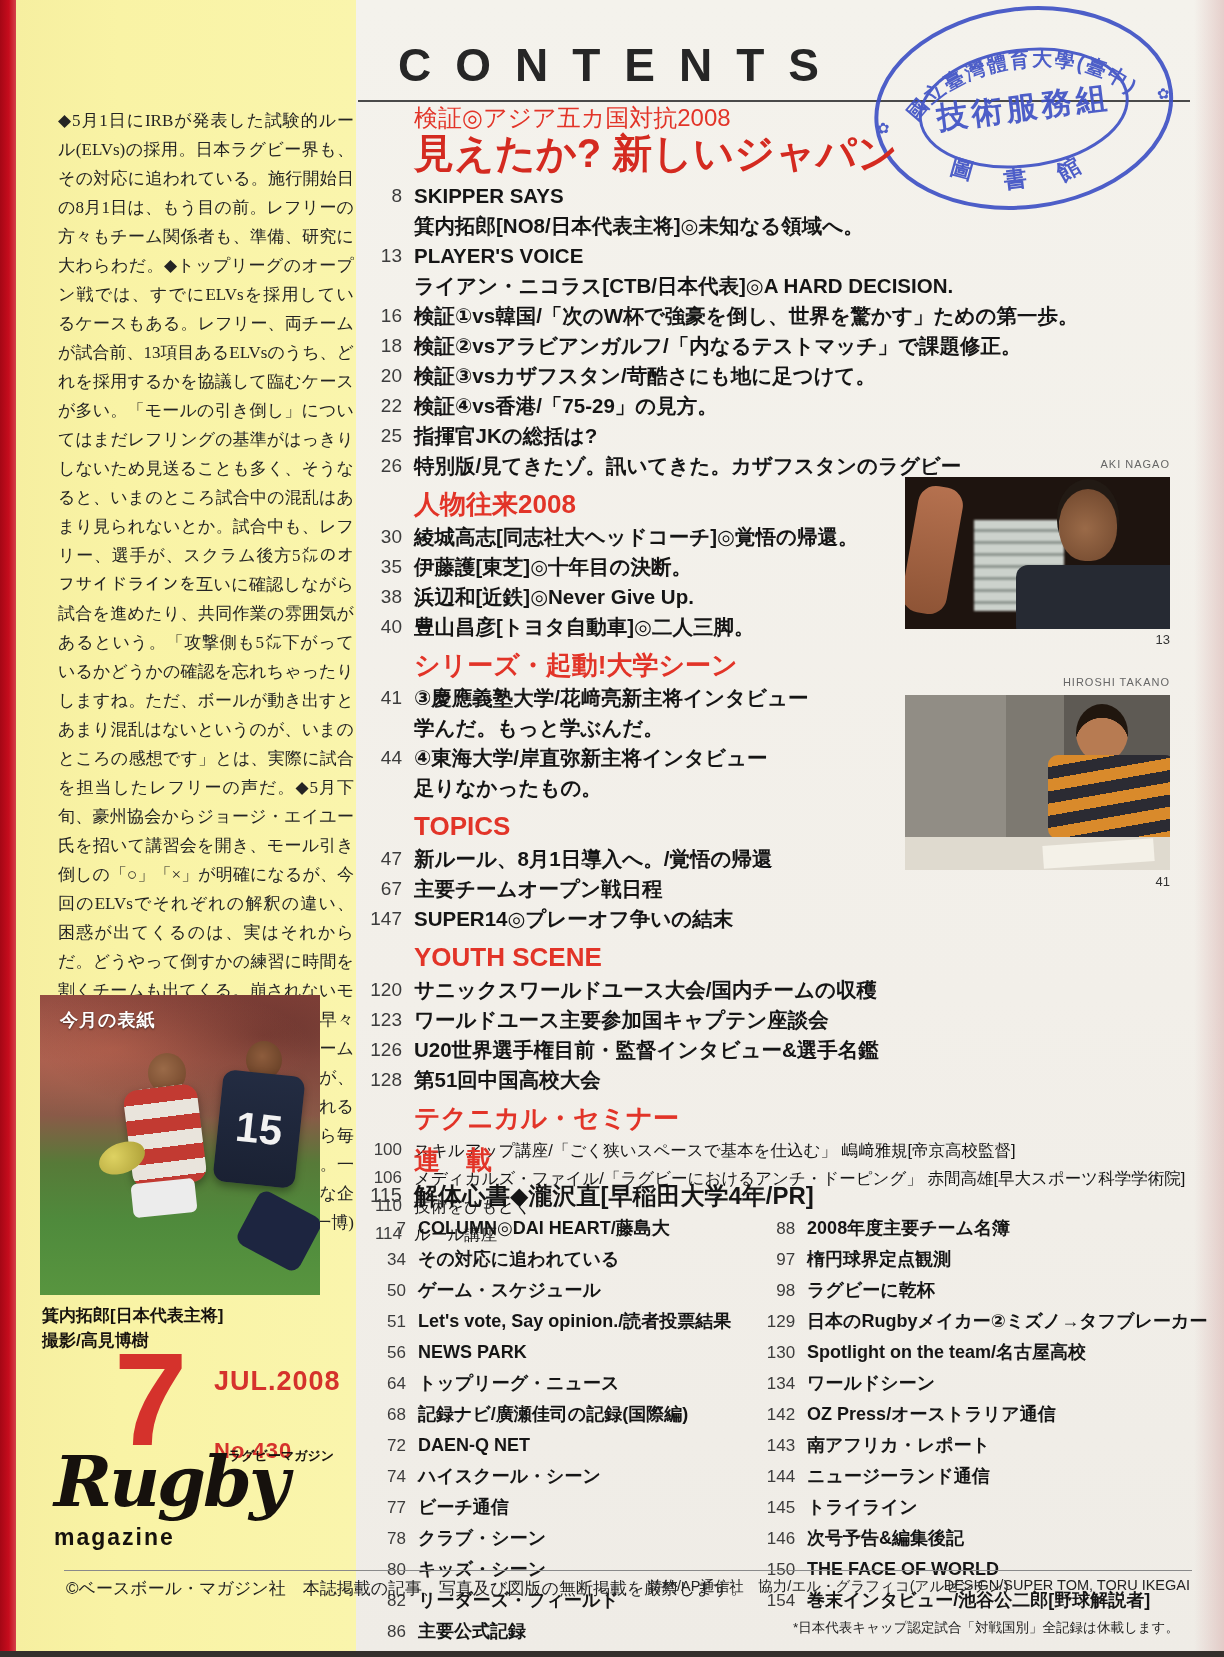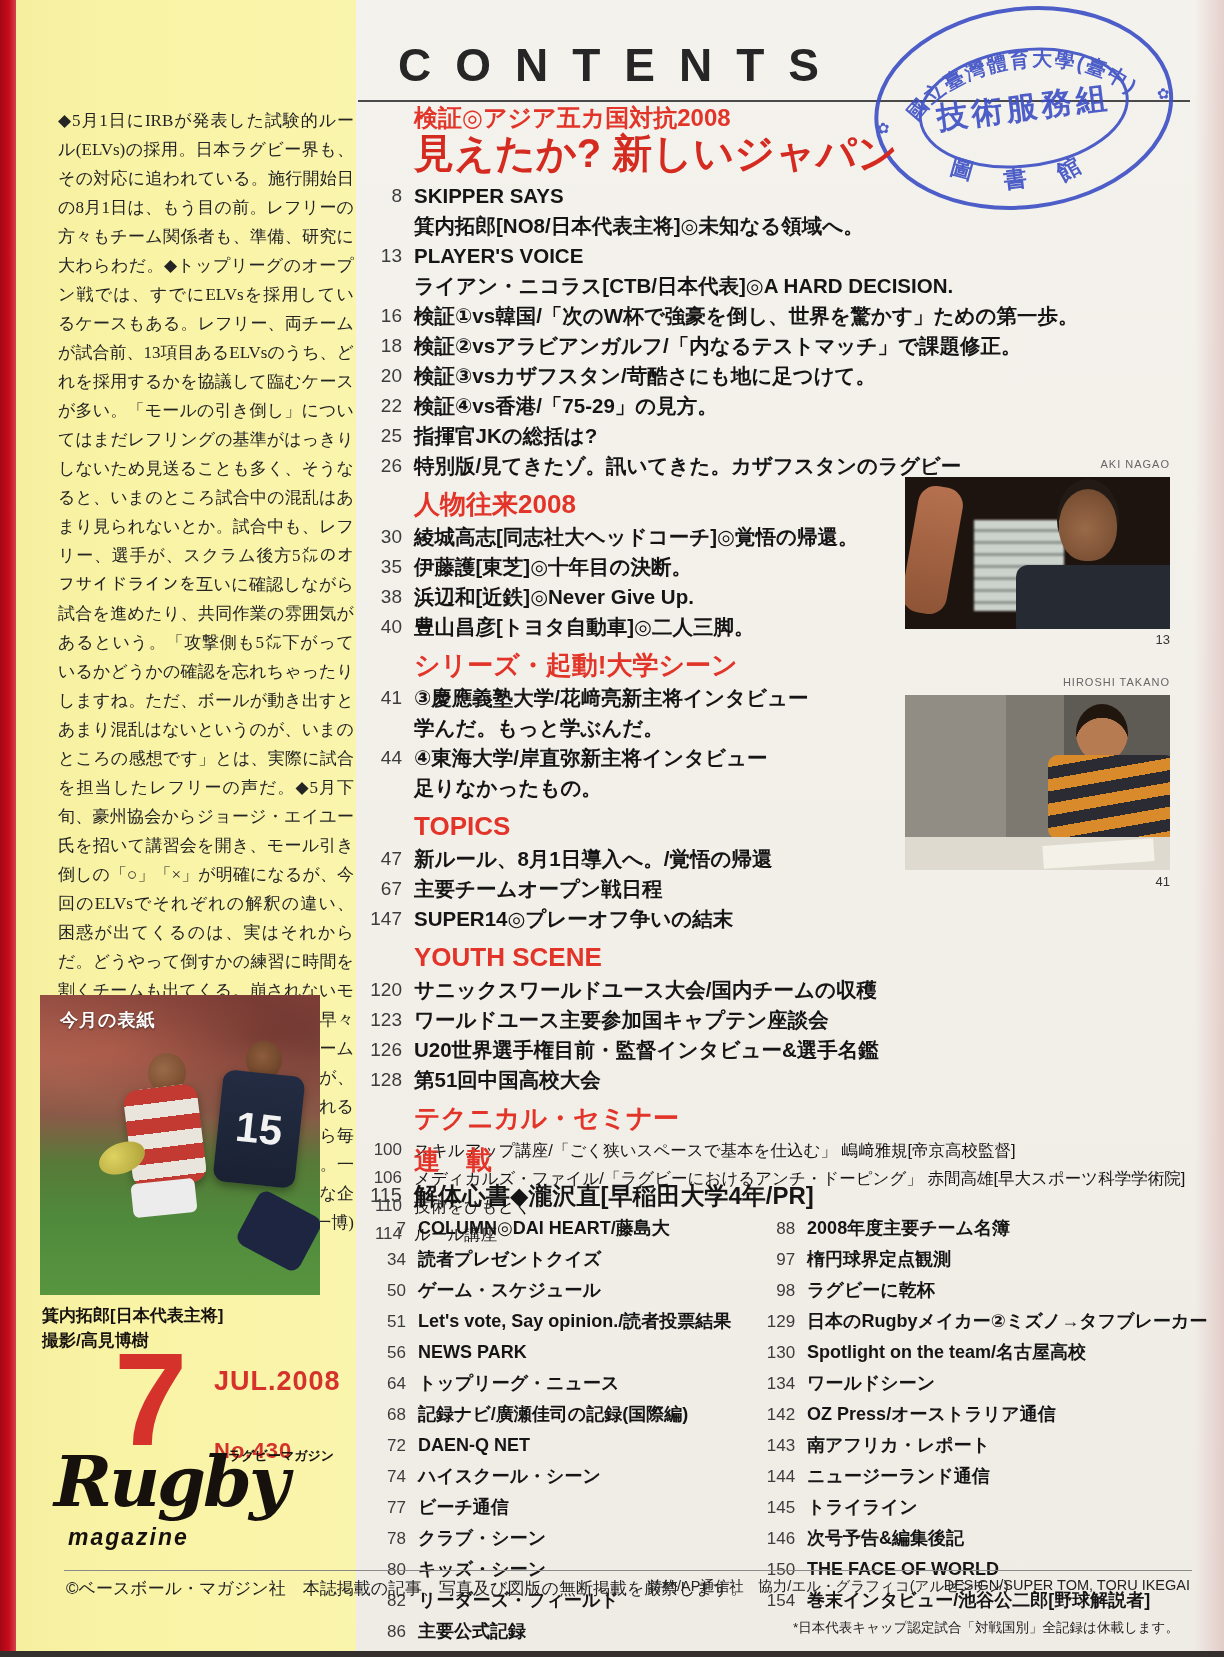--- a/index.html
+++ b/index.html
@@ -41,30 +41,30 @@
   .p-navy-sock{position:absolute;left:204px;top:206px;width:70px;height:60px;background:#1d2540;transform:rotate(28deg);border-radius:10px;}
   .cover-cap{position:absolute;left:42px;top:1303px;font-size:17px;font-weight:bold;line-height:25px;color:#17120e;}
   
   .m-big{position:absolute;left:114px;top:1334px;font-size:132px;line-height:1;font-weight:bold;color:#d5322c;
         font-family:"Liberation Sans",sans-serif;}
   .m-date{position:absolute;left:214px;top:1366px;font-size:27px;font-weight:bold;color:#d5322c;letter-spacing:1px;}
   .m-no{position:absolute;left:214px;top:1401px;font-size:22px;font-weight:bold;color:#d5322c;letter-spacing:1px;margin-top:37px;}
   .logo-kana{position:absolute;left:228px;top:1447px;font-size:13px;font-weight:bold;color:#17120e;}
   .logo-main{position:absolute;left:54px;top:1440px;font-size:70px;font-weight:bold;font-style:italic;
         font-family:"DejaVu Serif","Liberation Serif",serif;letter-spacing:-3px;color:#16110d;}
-  .logo-sub{position:absolute;left:68px;top:1524px;font-size:23px;font-weight:bold;font-style:italic;
+  .logo-sub{position:absolute;left:54px;top:1524px;font-size:23px;font-weight:bold;
         letter-spacing:2px;color:#16110d;}
   
   .contents{position:absolute;left:398px;top:38px;font-size:46px;font-weight:bold;letter-spacing:24px;color:#262626;}
   .rule{position:absolute;left:358px;top:100px;width:832px;border-top:2px solid #4a4a4a;}
   
   .stamp{position:absolute;left:868px;top:2px;transform:rotate(-7deg);opacity:.9;}
   
   .toc{position:absolute;left:358px;top:104px;width:838px;}
-  .kicker{margin-left:56px;color:#e23428;font-size:24px;font-weight:bold;line-height:27px;}
+  .kicker{margin-left:56px;color:#e23428;font-size:24px;font-weight:normal;line-height:27px;}
   .bigtitle{margin-left:56px;color:#d42a20;font-size:40px;font-weight:bold;line-height:45px;margin-bottom:7px;}
   .sec-h{margin:11px 0 5px 56px;color:#e23428;font-size:26px;font-weight:bold;line-height:29px;}
   .it{display:flex;margin-bottom:4px;}
   .pg{flex:0 0 44px;text-align:right;padding-right:12px;font-size:19px;line-height:26px;color:#3c3c3c;}
   .tl{font-size:20.5px;line-height:26px;font-weight:bold;color:#151515;}
   .tech .tl{font-weight:normal;font-size:16.5px;line-height:24px;}
   .tech .pg{font-size:17px;line-height:24px;}
   
   .rensai{position:absolute;left:358px;top:1146px;width:856px;}
   .lead .pg{font-size:20px;line-height:31px;}
@@ -310,21 +310,21 @@
         <span class="tl">解体心書◆瀧沢直[早稲田大学4年/PR]</span>
       </div>
     <div class="cols">
       <div class="colL">
         <div class="it">
             <span class="pg">7</span>
             <span class="tl">COLUMN◎DAI HEART/藤島大</span>
           </div>
         <div class="it">
             <span class="pg">34</span>
-            <span class="tl">読者プレゼントクイズ</span>
+            <span class="tl">その対応に追われている</span>
           </div>
         <div class="it">
             <span class="pg">50</span>
             <span class="tl">ゲーム・スケジュール</span>
           </div>
         <div class="it">
             <span class="pg">51</span>
             <span class="tl">Let's vote, Say opinion./読者投票結果</span>
           </div>
         <div class="it">

